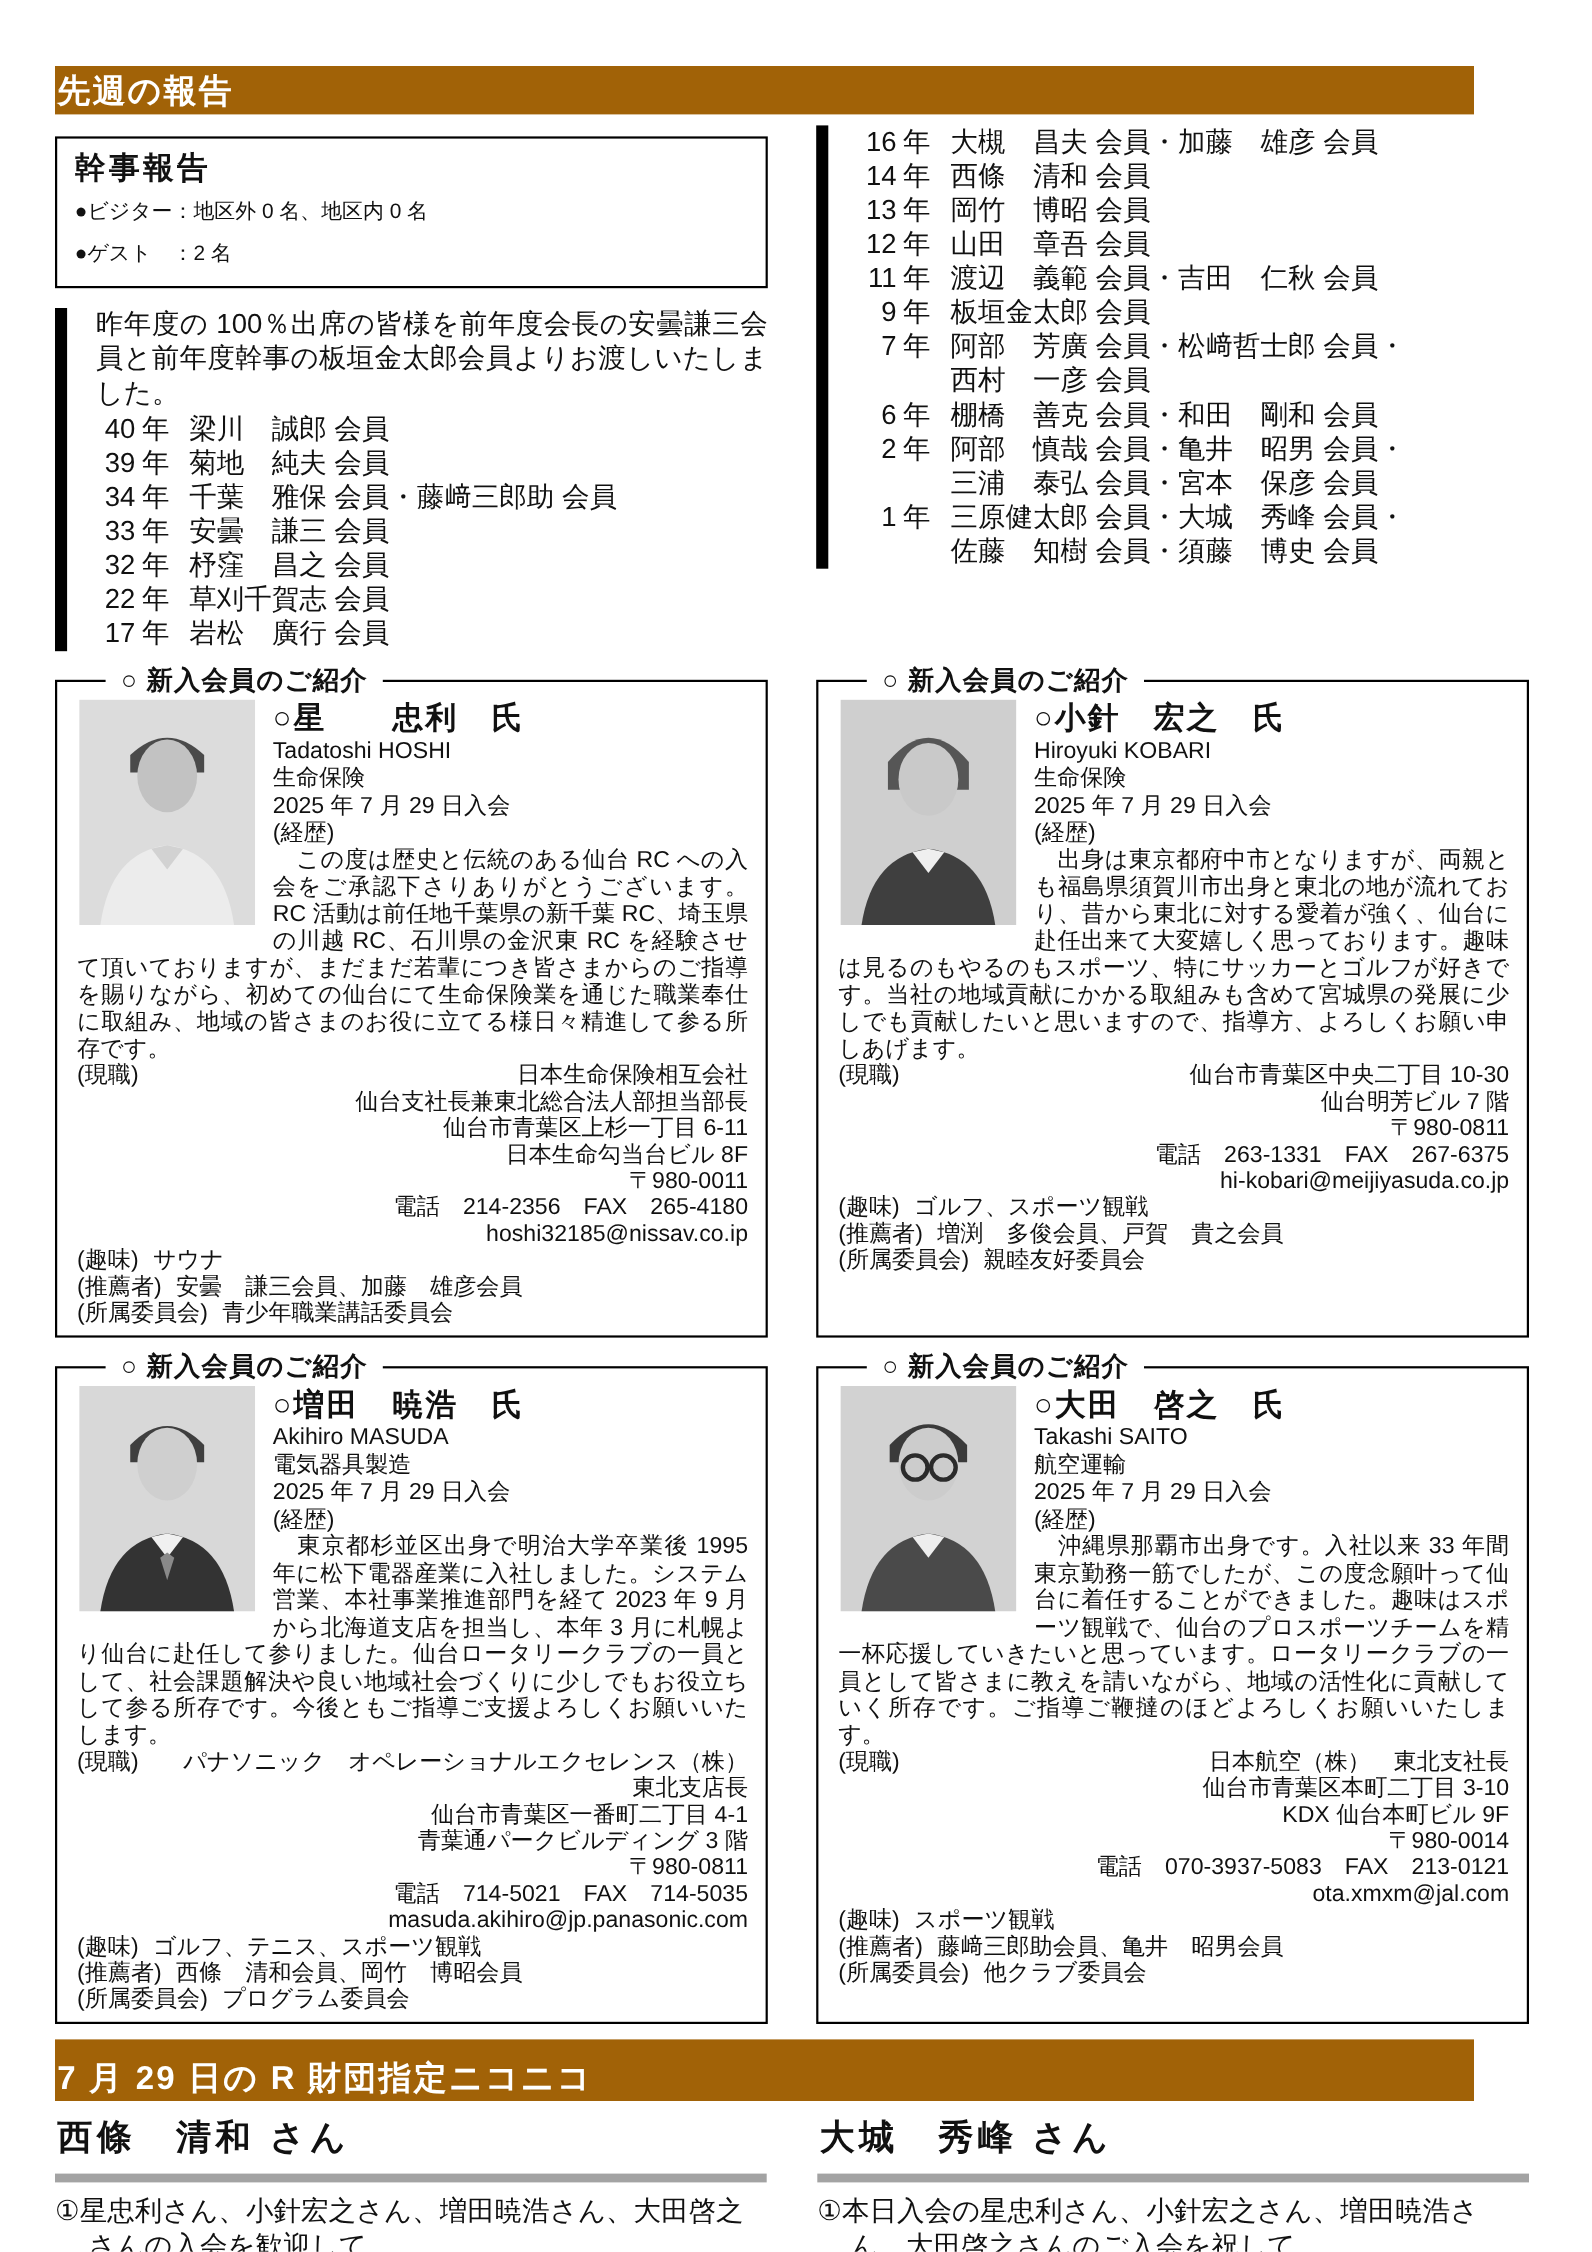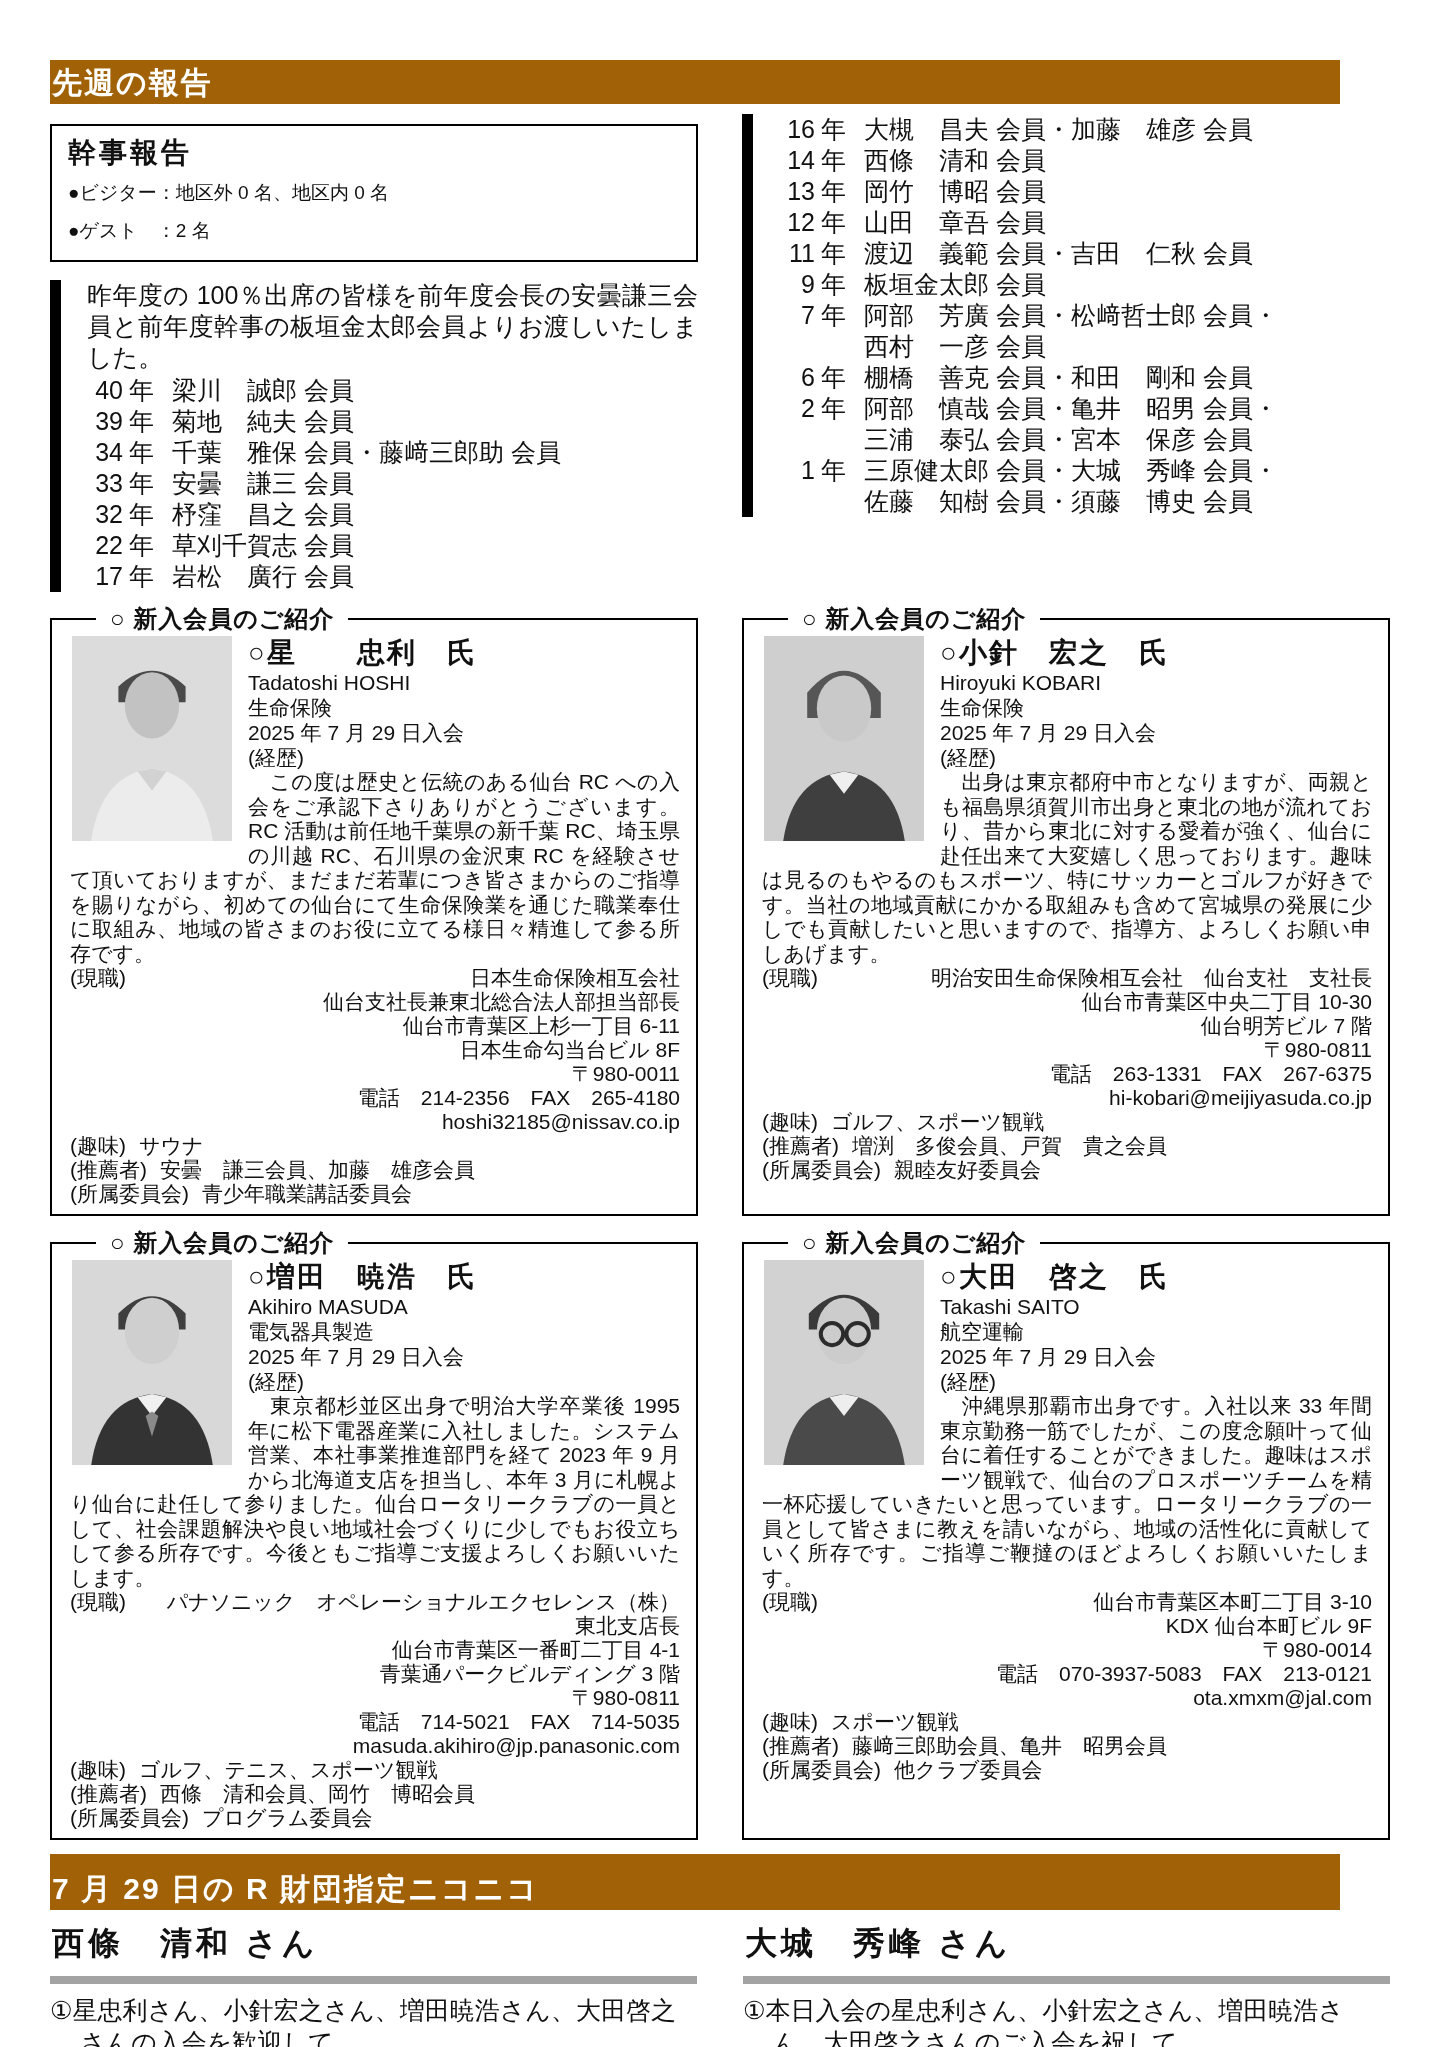--- a/index.html
+++ b/index.html
@@ -281,21 +281,20 @@
       </div>
       <div class="m-name">○小針　宏之　氏</div>
       <div class="m-info">Hiroyuki KOBARI</div>
       <div class="m-info">生命保険</div>
       <div class="m-info">2025 年 7 月 29 日入会</div>
       <div class="m-label">(経歴)</div>
       <div class="bio">　出身は東京都府中市となりますが、両親とも福島県須賀川市出身と東北の地が流れており、昔から東北に対する愛着が強く、仙台に赴任出来て大変嬉しく思っております。趣味は見るのもやるのもスポーツ、特にサッカーとゴルフが好きです。当社の地域貢献にかかる取組みも含めて宮城県の発展に少しでも貢献したいと思いますので、指導方、よろしくお願い申しあげます。</div>
       <div class="jobrow">
         <span class="lbl">(現職)</span>
         <div class="joblines">
-          <div>明治安田生命保険相互会社　仙台支社　支社長</div>
           <div>仙台市青葉区中央二丁目 10-30</div>
           <div>仙台明芳ビル 7 階</div>
           <div>〒980-0811</div>
           <div>電話　263-1331　FAX　267-6375</div>
           <div>hi-kobari@meijiyasuda.co.jp</div>
         </div>
       </div>
       <div class="kv">
           <span class="lbl">(趣味)</span>
           <span class="kvv">ゴルフ、スポーツ観戦</span>
@@ -372,20 +371,21 @@
       </div>
       <div class="m-name">○大田　啓之　氏</div>
       <div class="m-info">Takashi SAITO</div>
       <div class="m-info">航空運輸</div>
       <div class="m-info">2025 年 7 月 29 日入会</div>
       <div class="m-label">(経歴)</div>
       <div class="bio">　沖縄県那覇市出身です。入社以来 33 年間東京勤務一筋でしたが、この度念願叶って仙台に着任することができました。趣味はスポーツ観戦で、仙台のプロスポーツチームを精一杯応援していきたいと思っています。ロータリークラブの一員として皆さまに教えを請いながら、地域の活性化に貢献していく所存です。ご指導ご鞭撻のほどよろしくお願いいたします。</div>
       <div class="jobrow">
         <span class="lbl">(現職)</span>
         <div class="joblines">
+          <div>日本航空（株）　東北支社長</div>
           <div>仙台市青葉区本町二丁目 3-10</div>
           <div>KDX 仙台本町ビル 9F</div>
           <div>〒980-0014</div>
           <div>電話　070-3937-5083　FAX　213-0121</div>
           <div>ota.xmxm@jal.com</div>
         </div>
       </div>
       <div class="kv">
           <span class="lbl">(趣味)</span>
           <span class="kvv">スポーツ観戦</span>

